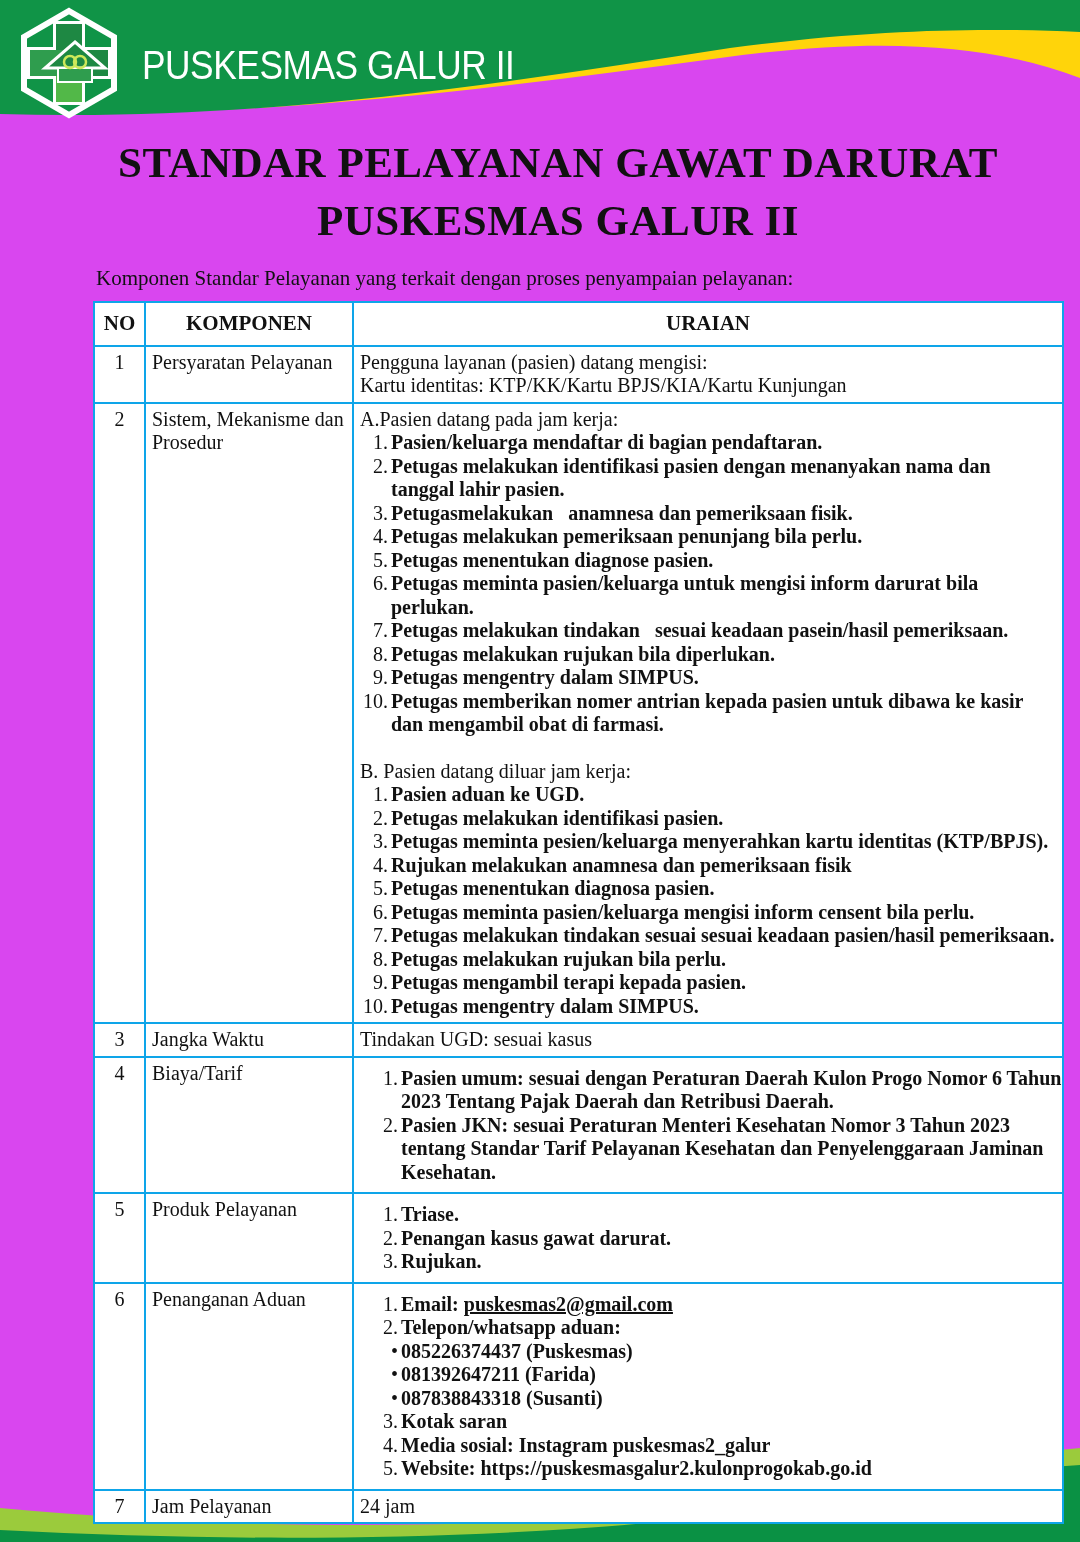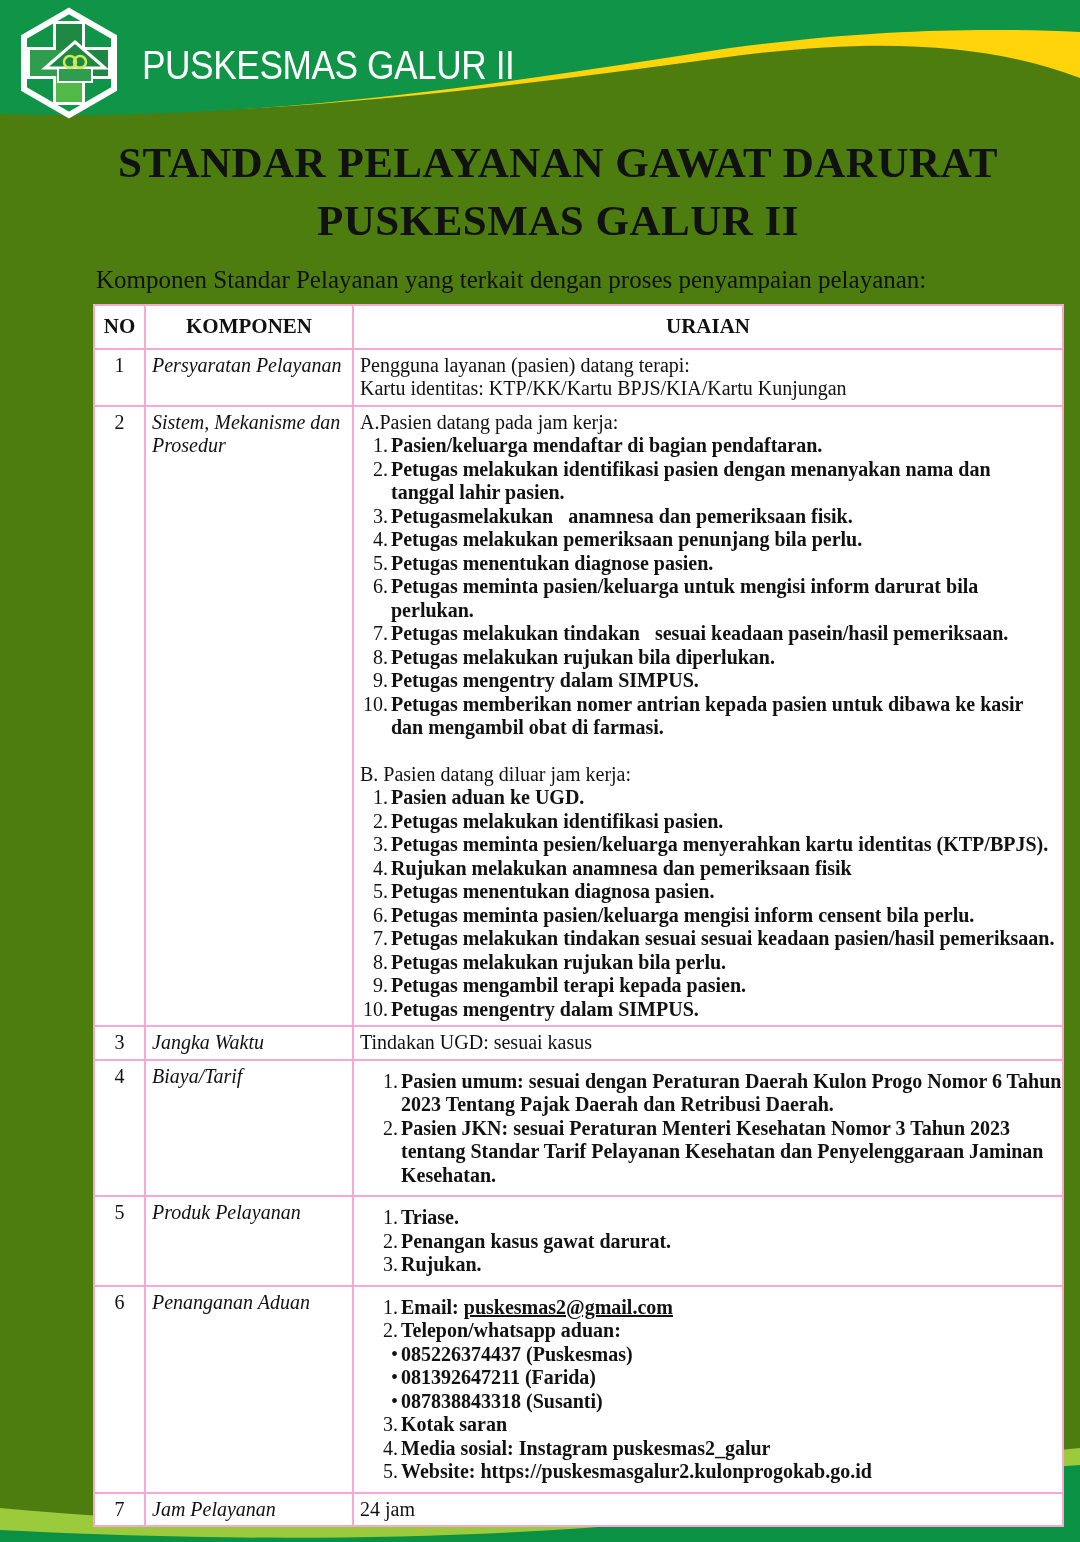--- a/index.html
+++ b/index.html
@@ -12,21 +12,21 @@
     --cross-light:#52B848;
     --ring:#CDE85A;
     --ink:#111111;
   }
   *{margin:0;padding:0;box-sizing:border-box;}
   html,body{background:#ffffff;}
   .page{
     position:relative;
     width:1080px;height:1542px;
     margin:0 auto;
-    background:#4d7c0f;
+    background:#d946ef;
     overflow:hidden;
     font-family:"Liberation Serif", serif;
     color:var(--ink);
   }
   
   .banner{position:absolute;top:0;left:0;width:1080px;height:130px;z-index:2;}
   .banner svg{display:block;}
   .logo{position:absolute;top:6px;left:14px;width:110px;height:114px;}
   .brand{
     position:absolute;top:42px;left:142px;
@@ -36,39 +36,39 @@
     transform:scaleX(0.86);transform-origin:left center;
   }
   
   .content{position:relative;z-index:1;padding-top:134px;padding-left:36px;}
   .title{
     text-align:center;font-weight:bold;font-size:43px;line-height:58px;
     letter-spacing:0.5px;
   }
   .intro{
     margin:16px 0 10px 60px;
-    font-size:25px;
+    font-size:21px;
   }
   table.std{
     margin-left:57px;width:971px;
     border-collapse:collapse;
     background:#ffffff;
     font-size:20px;line-height:23.5px;
   }
   table.std th, table.std td{
-    border:2px solid #f9a8d4;
+    border:2px solid #0ea5e9;
     vertical-align:top;
     padding:4px 6px;
   }
   table.std th{
     font-size:21px;font-weight:bold;text-align:center;
     padding:9px 4px;
   }
   td.c-no{width:51px;text-align:center;padding-top:6px;}
-  td.c-komp{width:208px;padding-top:6px;font-style:italic;}
+  td.c-komp{width:208px;padding-top:6px;}
   td.c-ur{padding-right:12px;}
   .para{white-space:pre-wrap;}
   .gap{height:23px;}
   .list{width:100%;}
   .list.pad{margin-left:10px;margin-top:5px;margin-bottom:4px;}
   .li{display:flex;align-items:flex-start;}
   .li .m{flex:0 0 28px;text-align:right;white-space:pre;}
   .li .t{flex:1;padding-left:3px;white-space:pre-wrap;font-weight:bold;}
   .link{text-decoration:underline;cursor:pointer;text-align:right;}
   
@@ -118,21 +118,21 @@
           <th style="width:51px">NO</th>
           <th style="width:208px">KOMPONEN</th>
           <th>URAIAN</th>
         </tr>
       </thead>
       <tbody>
           <tr>
             <td class="c-no">1</td>
             <td class="c-komp">Persyaratan Pelayanan</td>
             <td class="c-ur">
-              <div class="para">Pengguna layanan (pasien) datang terapi:</div>
+              <div class="para">Pengguna layanan (pasien) datang mengisi:</div>
               <div class="para">Kartu identitas: KTP/KK/Kartu BPJS/KIA/Kartu Kunjungan</div>
             </td>
           </tr>
           <tr>
             <td class="c-no">2</td>
             <td class="c-komp">Sistem, Mekanisme dan Prosedur</td>
             <td class="c-ur">
               <div class="para">A.Pasien datang pada jam kerja:</div>
               <div class="list">
                 <div class="li">

